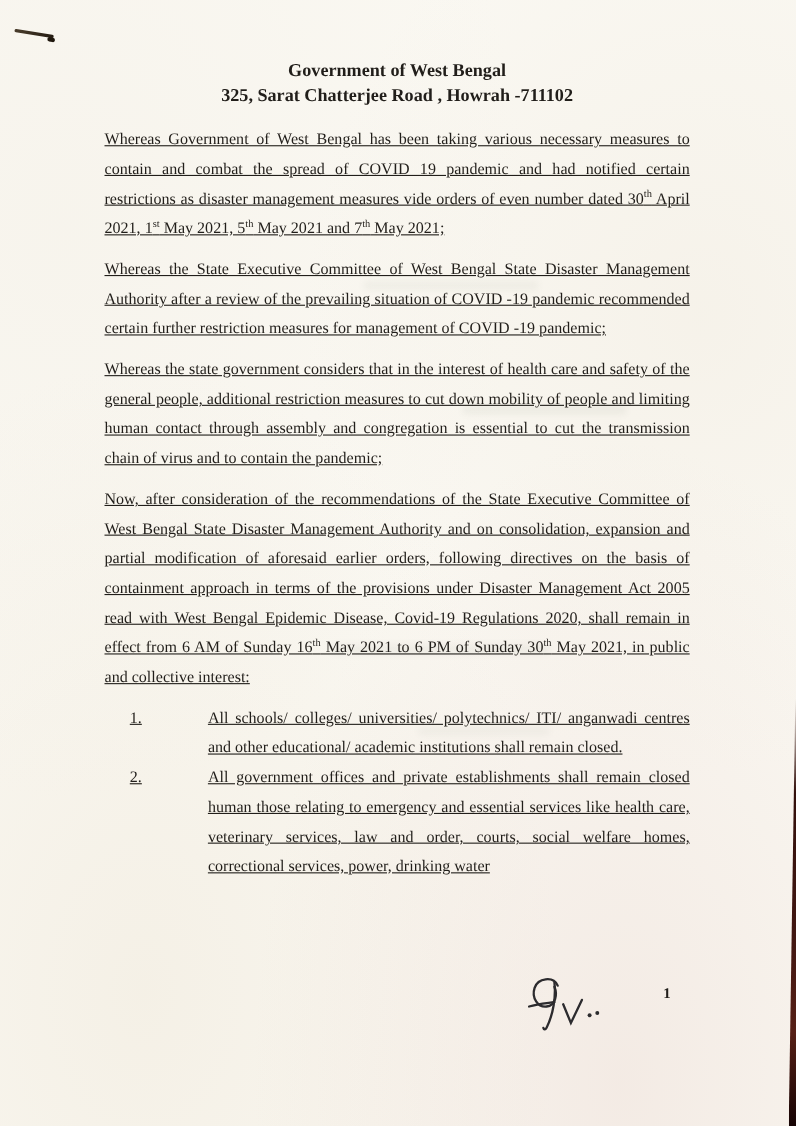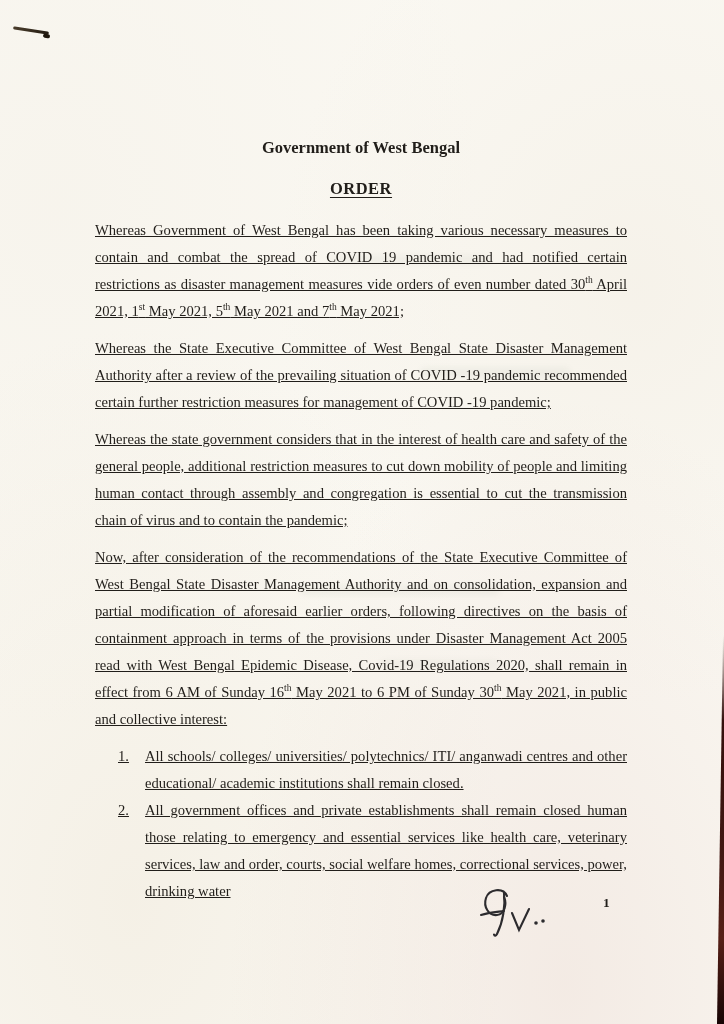--- a/index.html
+++ b/index.html
@@ -15,23 +15,23 @@
     background:
       radial-gradient(ellipse at 78% 96%, rgba(226,200,192,0.28), transparent 42%),
       radial-gradient(ellipse at 18% 88%, rgba(232,222,202,0.30), transparent 45%),
       radial-gradient(ellipse at 88% 28%, rgba(238,231,218,0.35), transparent 40%),
       radial-gradient(ellipse at 8% 20%, rgba(240,235,224,0.30), transparent 45%),
       #faf8f2;
     overflow: hidden;
   }
   .content {
     position: absolute;
-    left: 95px; top: 16px;
+    left: 95px; top: 0;
     width: 532px;
-    padding-top: 120px;
+    padding-top: 52px;
   }
   
   .doc-header { text-align: center; font-weight: bold; font-size: 16.5px; line-height: 23px; }
   .order-title {
     margin-top: 18px;
     text-align: center;
     font-weight: bold; font-size: 16.5px; line-height: 24px;
     letter-spacing: 0.5px;
   }
   .order-title span { text-decoration: underline; text-underline-offset: 3px; }
@@ -56,21 +56,21 @@
     display: flex;
     line-height: 27px;
     text-align: justify;
   }
   .directives .li-num {
     flex: 0 0 27px;
     padding-left: 23px;
     box-sizing: content-box;
     text-align: left;
   }
-  .directives .li-text { flex: 1; text-align: justify; }
+  .directives .li-text { flex: 1; text-align: justify; margin-left: 44px; }
   
   .pen-mark {
     position: absolute; left: 13px; top: 29px;
     width: 36px; height: 3px;
     background: linear-gradient(to right, #4a3d2c, #241c12);
     border-radius: 2px;
     transform: rotate(9deg);
   }
   .pen-mark-tip {
     position: absolute; left: 43px; top: 34px;
@@ -115,25 +115,23 @@
 
   <div class="smudge s1"></div>
   <div class="smudge s2"></div>
   <div class="smudge s3"></div>
   <div class="smudge s4"></div>
 
   <div class="content">
 
     <div class="doc-header">
       <div>Government of West Bengal</div>
+      <div>325, Sarat Chatterjee Road , Howrah -711102</div>
     </div>
 
-    <div class="order-title">
-      <span>ORDER</span>
-    </div>
 
 
     <div class="body-text">
       <p class="para"><span>Whereas Government of West Bengal has been taking  various necessary measures to contain and combat the spread of COVID 19 pandemic and had notified certain restrictions as disaster management  measures vide  orders of even number dated 30</span><sup>th</sup><span> April 2021, 1</span><sup>st</sup><span> May 2021, 5</span><sup>th</sup><span> May 2021  and 7</span><sup>th</sup><span> May 2021;</span></p>
       <p class="para"><span>Whereas the State Executive Committee of West Bengal State Disaster Management Authority after a review of the prevailing situation of COVID -19 pandemic recommended certain further restriction measures for management of  COVID -19 pandemic;</span></p>
       <p class="para"><span>Whereas the state government considers that in the interest of health care and safety of the general people, additional restriction measures to cut down mobility of people and limiting human contact through assembly and congregation is essential to cut the transmission chain of virus and to contain the pandemic;</span></p>
       <p class="para"><span>Now, after consideration of the recommendations of the State Executive Committee of West Bengal State Disaster Management Authority and on consolidation, expansion and partial modification of aforesaid earlier orders, following directives on the basis of containment approach  in terms of the provisions under Disaster Management Act 2005 read with West Bengal Epidemic Disease, Covid-19 Regulations 2020, shall remain in effect from 6 AM of Sunday 16</span><sup>th</sup><span> May 2021 to 6 PM of Sunday 30</span><sup>th</sup><span> May 2021, in public and collective interest:</span></p>
 
       <ol class="directives">
         <li>

